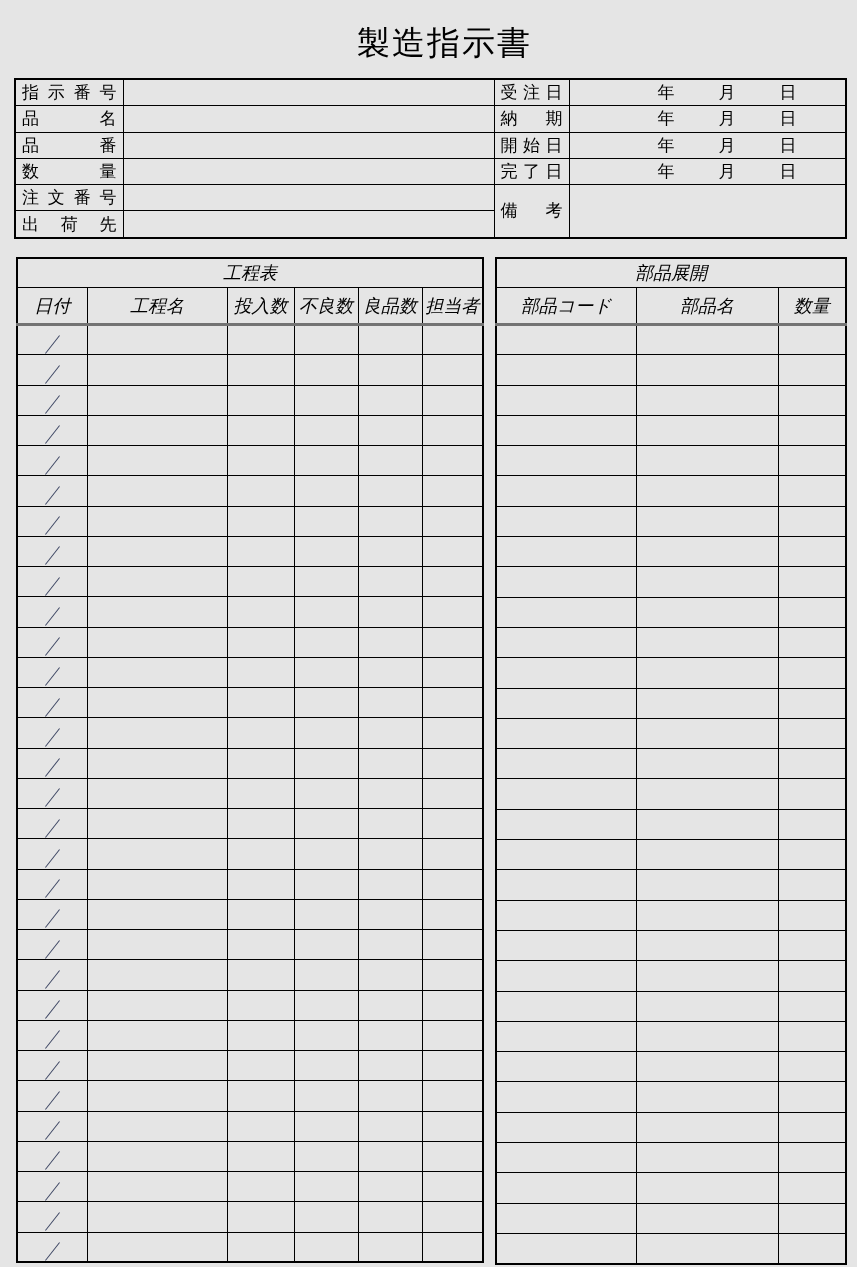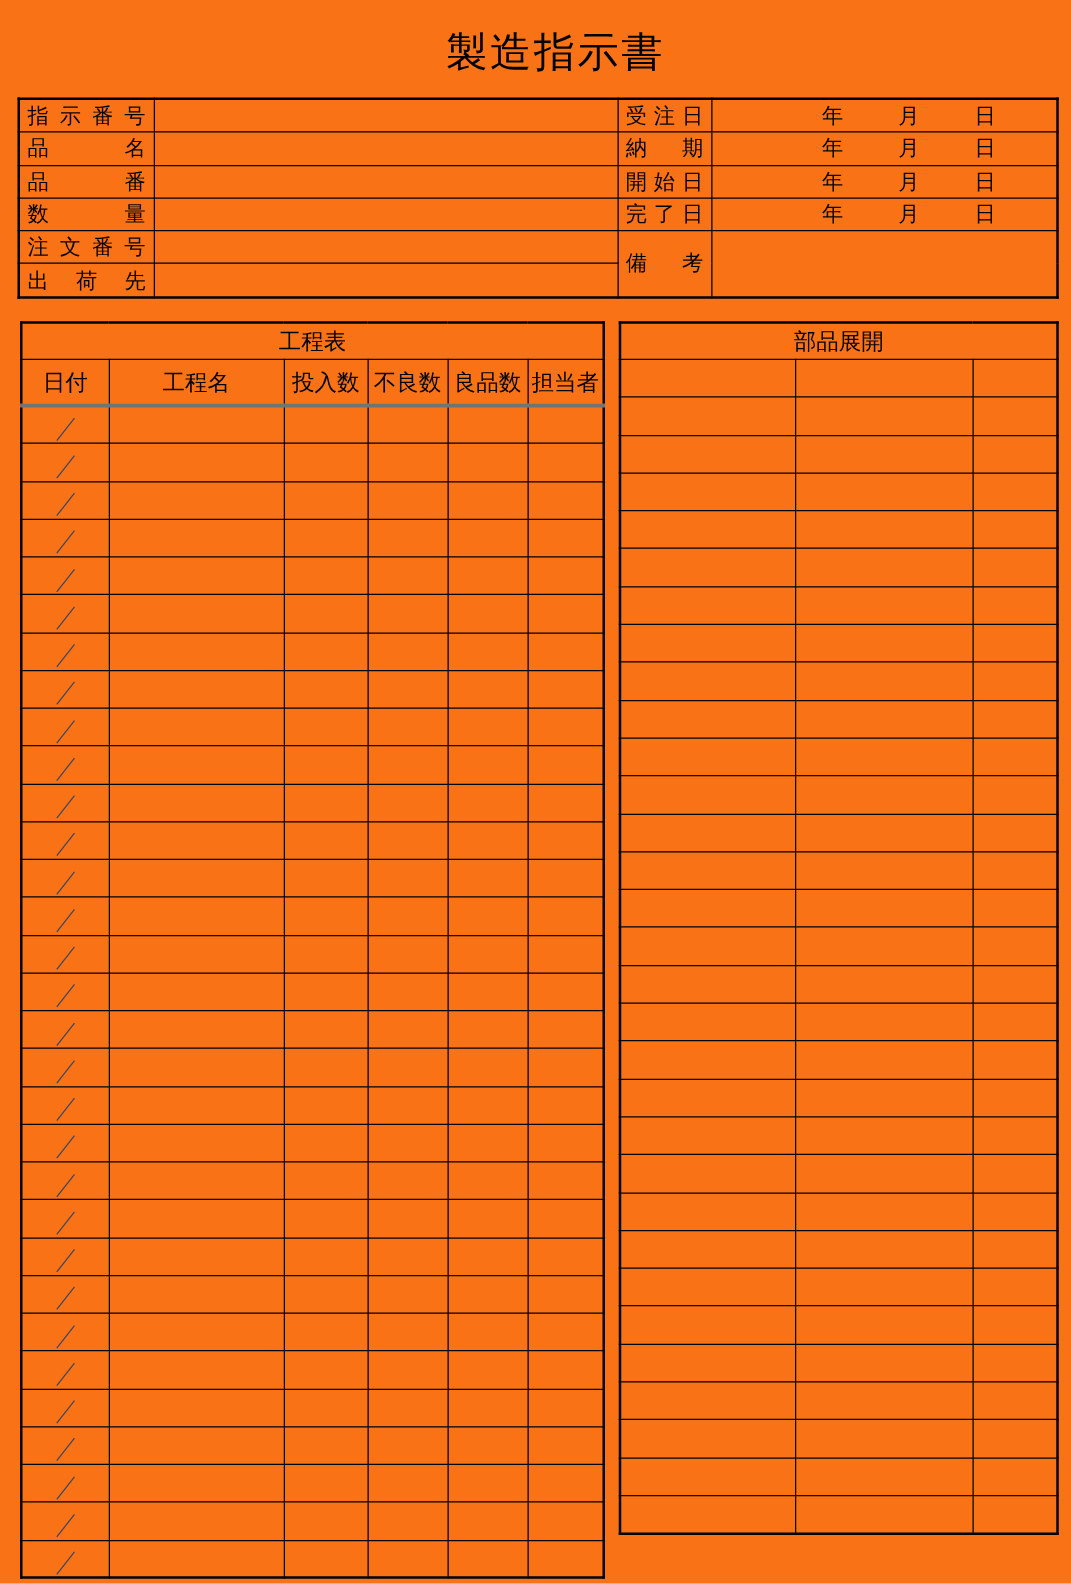--- a/index.html
+++ b/index.html
@@ -2,21 +2,21 @@
 <html><head>
 <meta charset="utf-8">
 <style>
   html,body{margin:0;padding:0;background:#ffffff;}
   body{
     width:857px;height:1267px;
     font-family:"Liberation Serif","DejaVu Serif",serif;
     color:#000;
     -webkit-font-smoothing:antialiased;
   }
-  .page{position:relative;width:857px;height:1267px;background:#f97316;overflow:hidden;}
+  .page{position:relative;width:857px;height:1267px;background:#e5e5e5;overflow:hidden;}
 
   
   .doc-title{
     position:absolute;top:26px;left:0;width:100%;
     margin:0;text-align:center;
     font-size:33px;font-weight:400;letter-spacing:2px;line-height:1.05;
     transform:translateX(16px);
   }
 
   
@@ -30,21 +30,21 @@
   }
   .order-table td{border:1.5px solid #000;height:25.3px;font-size:17px;vertical-align:middle;}
   .order-table td.remarks-lbl, .order-table td.remarks-val{height:auto;}
   .dist{display:flex;justify-content:space-between;align-items:center;height:100%;padding:0 6px;}
   .date-line{display:flex;align-items:center;height:100%;padding-left:88px;}
   .date-line span{display:inline-block;width:17px;text-align:center;}
   .date-line span + span{margin-left:44px;}
 
   
   .grid-table{position:absolute;border:2.5px solid #000;}
-  .grid-table th{border:1px solid #000;font-size:18px;vertical-align:middle;text-align:center;}
+  .grid-table th{border:1px solid #000;font-size:18px;vertical-align:middle;text-align:center;font-style:italic;}
   .grid-table tr.tbl-title-row th{height:28px;}
   .grid-table tr.col-head-row th{height:35px;border-bottom:3px solid #737373;}
   .grid-table tbody td{border:1px solid #000;text-align:center;vertical-align:middle;}
   .process-table{left:16px;top:257px;width:466px;}
   .process-table tbody tr{height:30.25px;}
   .parts-table{left:495px;top:257px;width:350px;padding-left:16px;}
   .parts-table tbody tr{height:30.3px;}
 
   
   .slash{
@@ -469,20 +469,25 @@
   <table class="grid-table parts-table">
     <colgroup>
         <col style="width:140px">
         <col style="width:142px">
         <col style="width:68px">
       </colgroup>
     <thead>
       <tr class="tbl-title-row">
         <th colspan="3">部品展開</th>
       </tr>
+      <tr class="col-head-row">
+        <th>部品コード</th>
+        <th>部品名</th>
+        <th>数量</th>
+      </tr>
     </thead>
     <tbody id="parts-body">
         <tr>
           <td></td>
           <td></td>
           <td></td>
         </tr>
         <tr>
           <td></td>
           <td></td>

